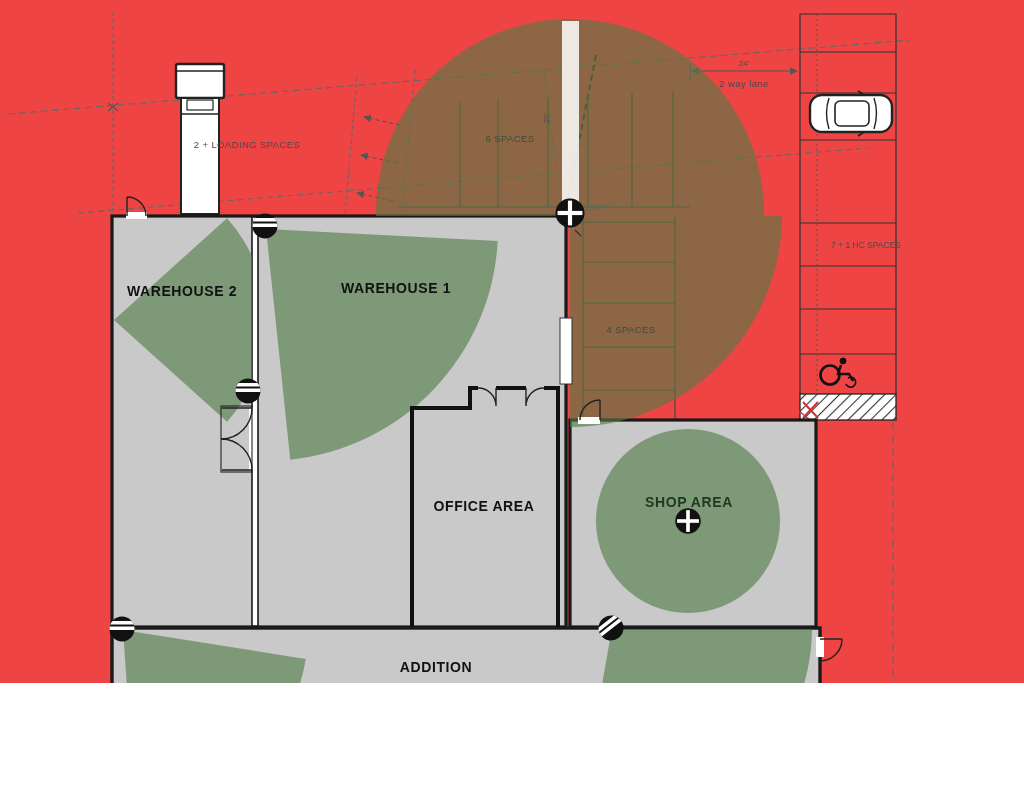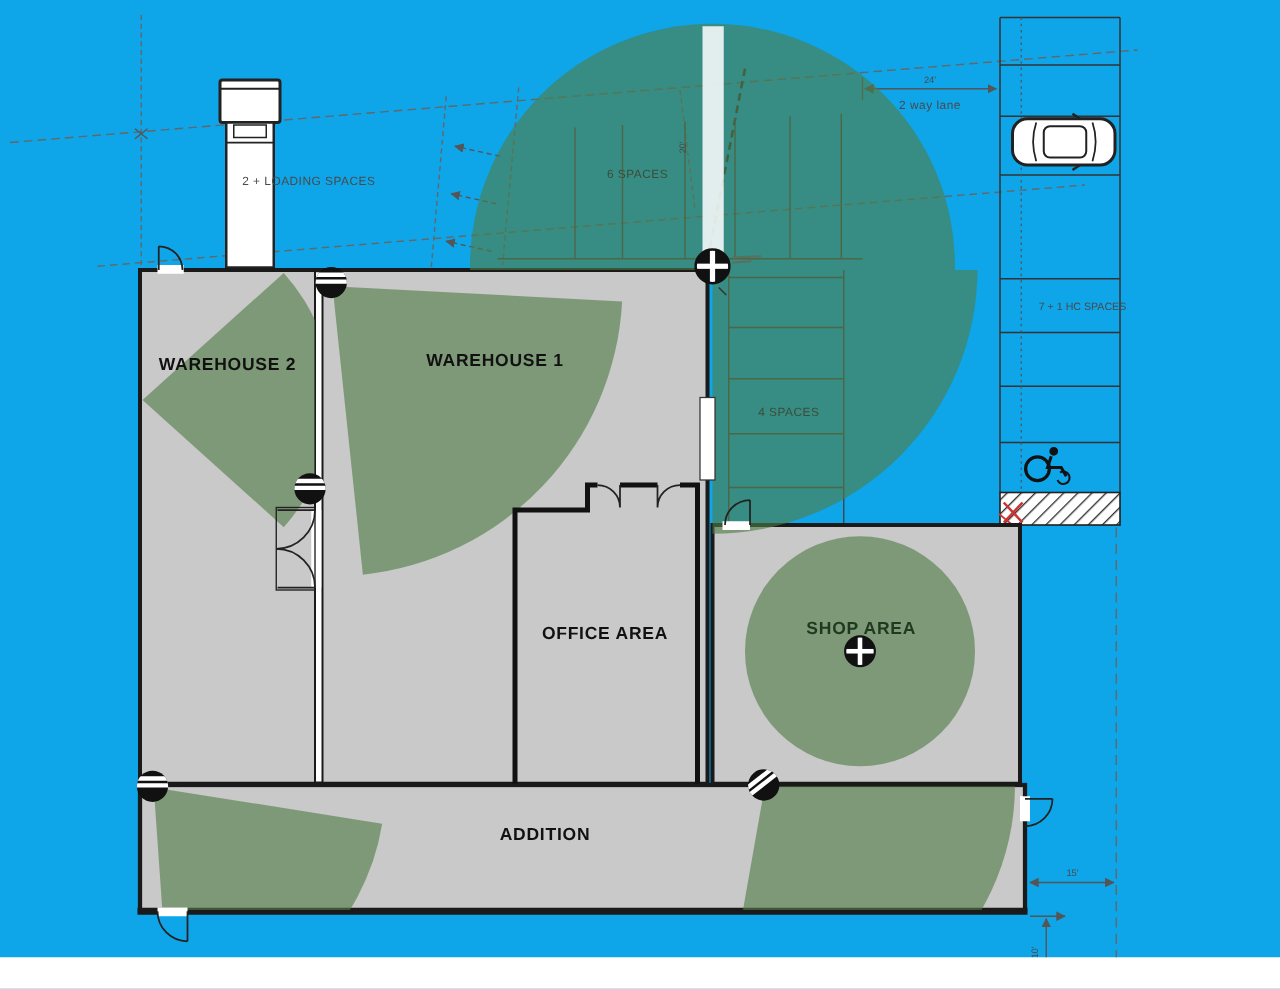--- a/index.html
+++ b/index.html
@@ -1,16 +1,16 @@
 <!DOCTYPE html>
 <html><head>
 <meta charset="utf-8">
 <style>
   html,body{margin:0;padding:0;background:#ffffff;}
-  .page{position:relative;width:1024px;height:766px;background:#0ea5e9;overflow:hidden;
+  .page{position:relative;width:1024px;height:683px;background:#ef4444;overflow:hidden;
         font-family:"Liberation Sans", sans-serif;}
   svg{display:block}
   text{font-family:"Liberation Sans", sans-serif;}
   .room-label{font-weight:bold;font-size:14px;fill:#111;letter-spacing:.6px;}
   .shop-label{font-weight:bold;font-size:14px;fill:#1e391e;letter-spacing:.6px;}
   .small-label{font-size:9.5px;fill:#4a4a4a;letter-spacing:.4px;}
   .tiny-label{font-size:7.5px;fill:#4a4a4a;}
   .green-label{font-size:9.5px;fill:#3c4c3a;letter-spacing:.4px;}
 </style>
 </head>

